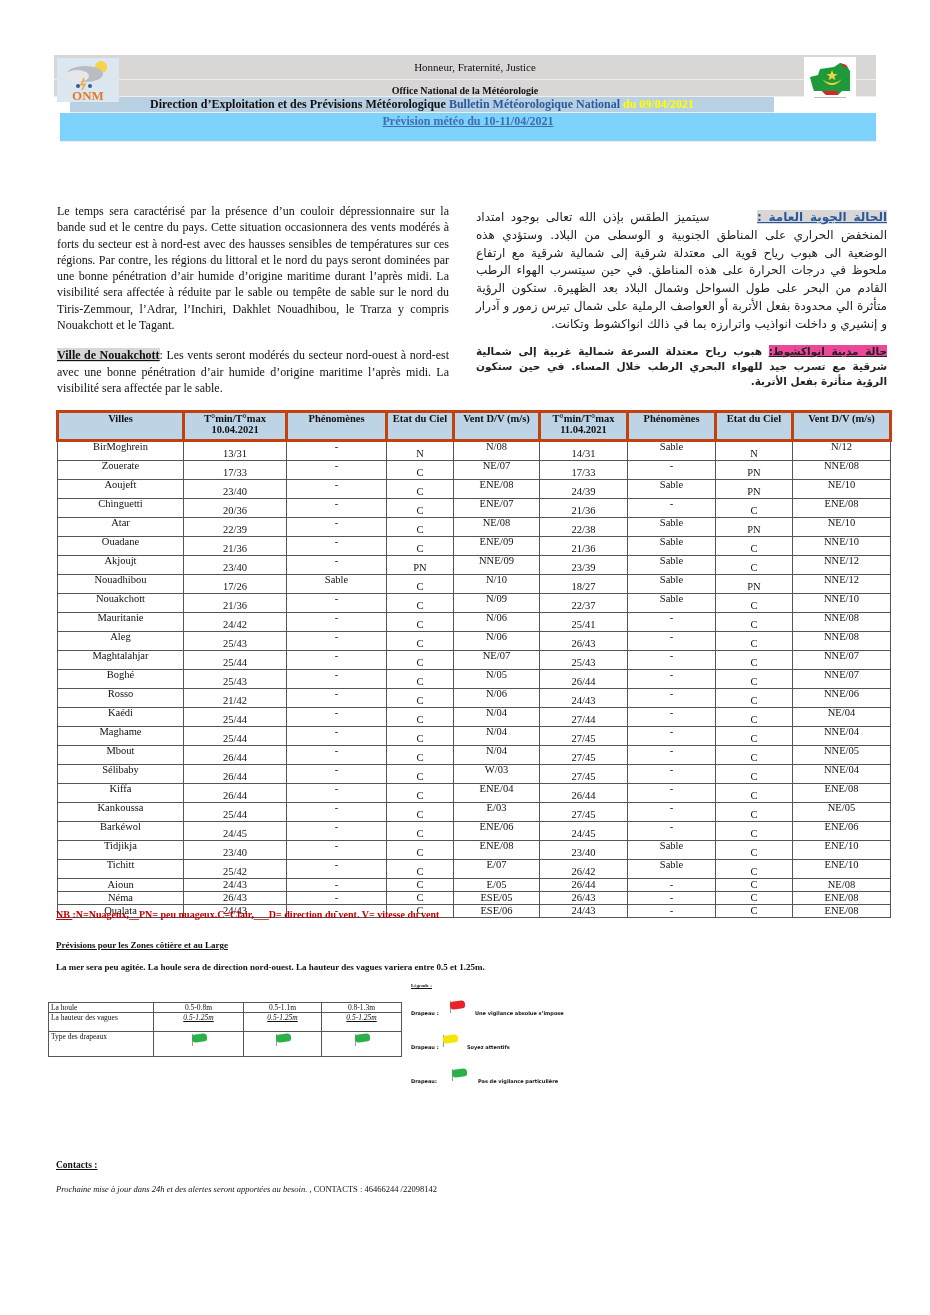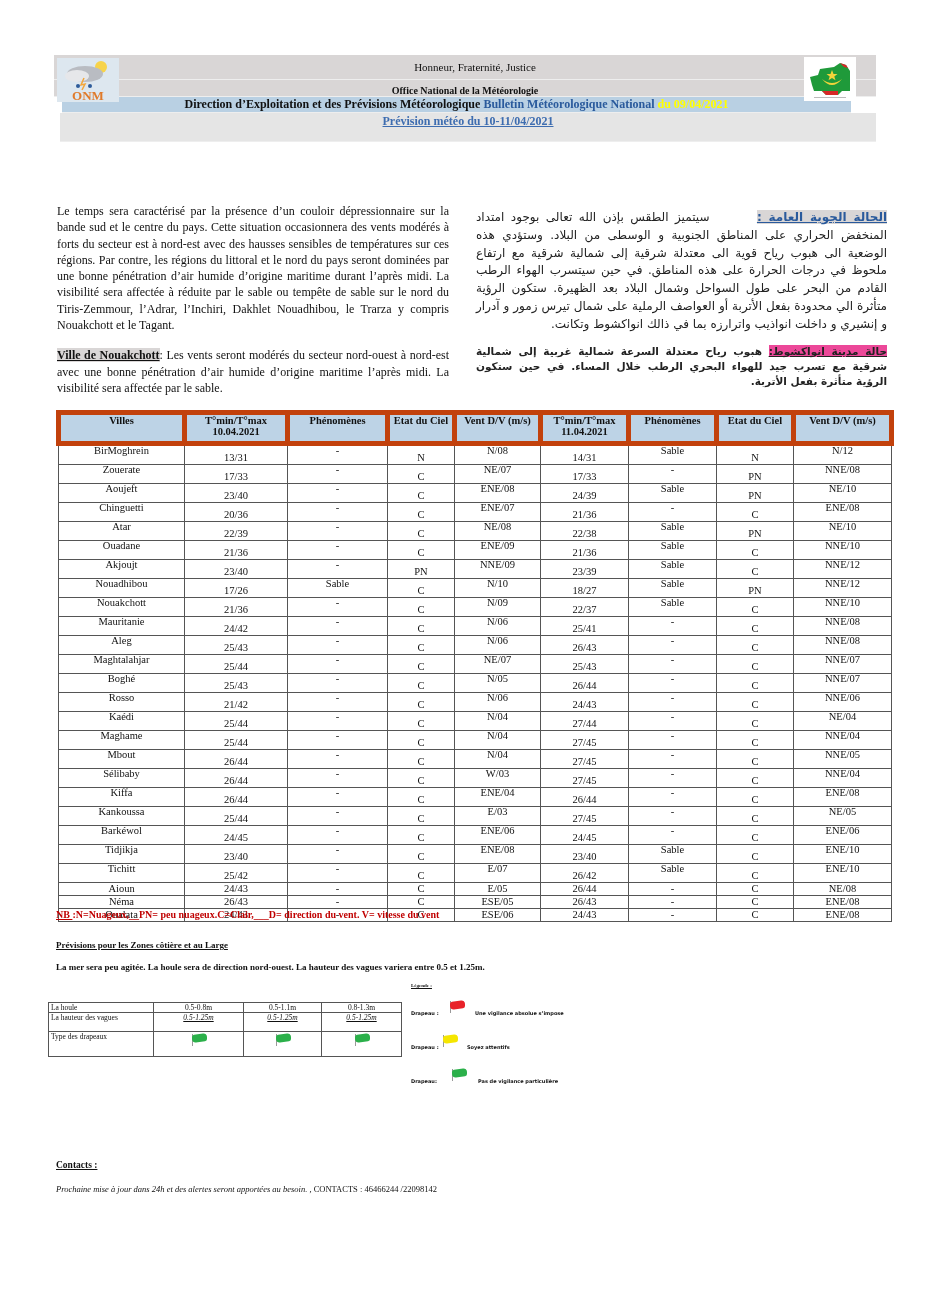--- a/index.html
+++ b/index.html
@@ -5,42 +5,42 @@
   html, body { margin: 0; padding: 0; background: #ffffff; }
   body { width: 930px; height: 1315px; position: relative; font-family: "Liberation Serif", "DejaVu Serif", serif; color: #111; overflow: hidden; }
 
   
   .header { position: absolute; left: 54px; top: 55px; width: 822px; }
   .hdr-row { background: #d9d6d6; text-align: center; font-size: 11px; border-bottom: 1px solid #eeeeee; }
   .hdr-row.r1 { height: 22px; line-height: 18px; }
   .hdr-row.r2 { height: 24px; line-height: 24px; padding-left: 20px; }
   .hdr-row.r3 { height: 26px; line-height: 26px; font-weight: bold; font-size: 10px; }
   .hdr-row.r4 { height: 16px; line-height: 22px; font-weight: bold; font-size: 10px; }
-  .hdr-row.r5 { background: #b9d0e3; height: 15px; line-height: 14px; font-weight: bold; font-size: 12px; margin-left: 8px; width: 789px; }
+  .hdr-row.r5 { background: #b9d0e3; height: 15px; line-height: 14px; font-weight: bold; font-size: 12px; margin-left: 16px; width: 704px; }
   .hdr-row.r5 .blue { color: #2a5a9c; }
   .hdr-row.r5 .yellow { color: #ffff00; }
-  .hdr-row.r6 { background: #e5e5e5; height: 28px; line-height: 16px; font-weight: bold; font-size: 12px; margin-left: 6px; width: 816px; }
+  .hdr-row.r6 { background: #7dd3fc; height: 28px; line-height: 16px; font-weight: bold; font-size: 12px; margin-left: 6px; width: 816px; }
   .hdr-row.r6 span { color: #3e6db0; text-decoration: underline; }
 
   .logo-onm { position: absolute; left: 3px; top: 3px; width: 62px; height: 44px; }
   .logo-flag { position: absolute; right: 20px; top: 2px; width: 52px; height: 44px; background: #fff; }
 
   
   .fr-text { position: absolute; left: 57px; top: 203px; width: 392px; font-size: 12px; line-height: 16.3px; text-align: justify; }
   .fr-text p { margin: 0 0 14px 0; }
   .fr-text .hl { font-weight: bold; text-decoration: underline; background: #d9d6d6; }
   .ar-text { position: absolute; left: 476px; top: 209px; width: 411px; font-size: 12px; line-height: 17.8px; text-align: justify; direction: rtl; font-family: "DejaVu Sans", sans-serif; color: #222; }
   .ar-text p { margin: 0 0 10px 0; }
   .ar-text .hl { text-decoration: underline; background: #d9d6d6; color: #2a5a9c; font-weight: bold; margin-left: 41px; }
   .ar-text .hl2 { text-decoration: underline; background: #ec4899; font-weight: bold; }
   .ar-text p.b { font-weight: bold; font-size: 10.5px; line-height: 15px; }
 
   
   table.fc { position: absolute; left: 56px; top: 410px; width: 833px; border-collapse: collapse; font-size: 10.5px; table-layout: fixed; }
-  table.fc th { background: #bdd3e6; font-weight: bold; border: 5px solid #c2410c; height: 26px; padding: 0; line-height: 11px; vertical-align: top; margin-top: 28px; }
+  table.fc th { background: #bdd3e6; font-weight: bold; border: 3px solid #c2410c; height: 26px; padding: 0; line-height: 11px; vertical-align: top; margin-top: 28px; }
   table.fc td { border: 1px solid #555; text-align: center; padding: 0; vertical-align: top; line-height: 10px; }
   table.fc td .top { display: block; height: 10px; }
   table.fc td .bot { display: block; height: 10px; padding-top: 7px; }
   table.fc tr.tall td { height: 18px; }
   table.fc tr.short td { height: 12px; line-height: 12px; }
   .nb { position: absolute; left: 56px; top: 909px; font-size: 10px; color: #c00000; font-weight: bold; }
   .nb u { text-decoration: underline; }
 
   
   .marine-title { position: absolute; left: 56px; top: 940px; font-size: 9px; font-weight: bold; text-decoration: underline; }

